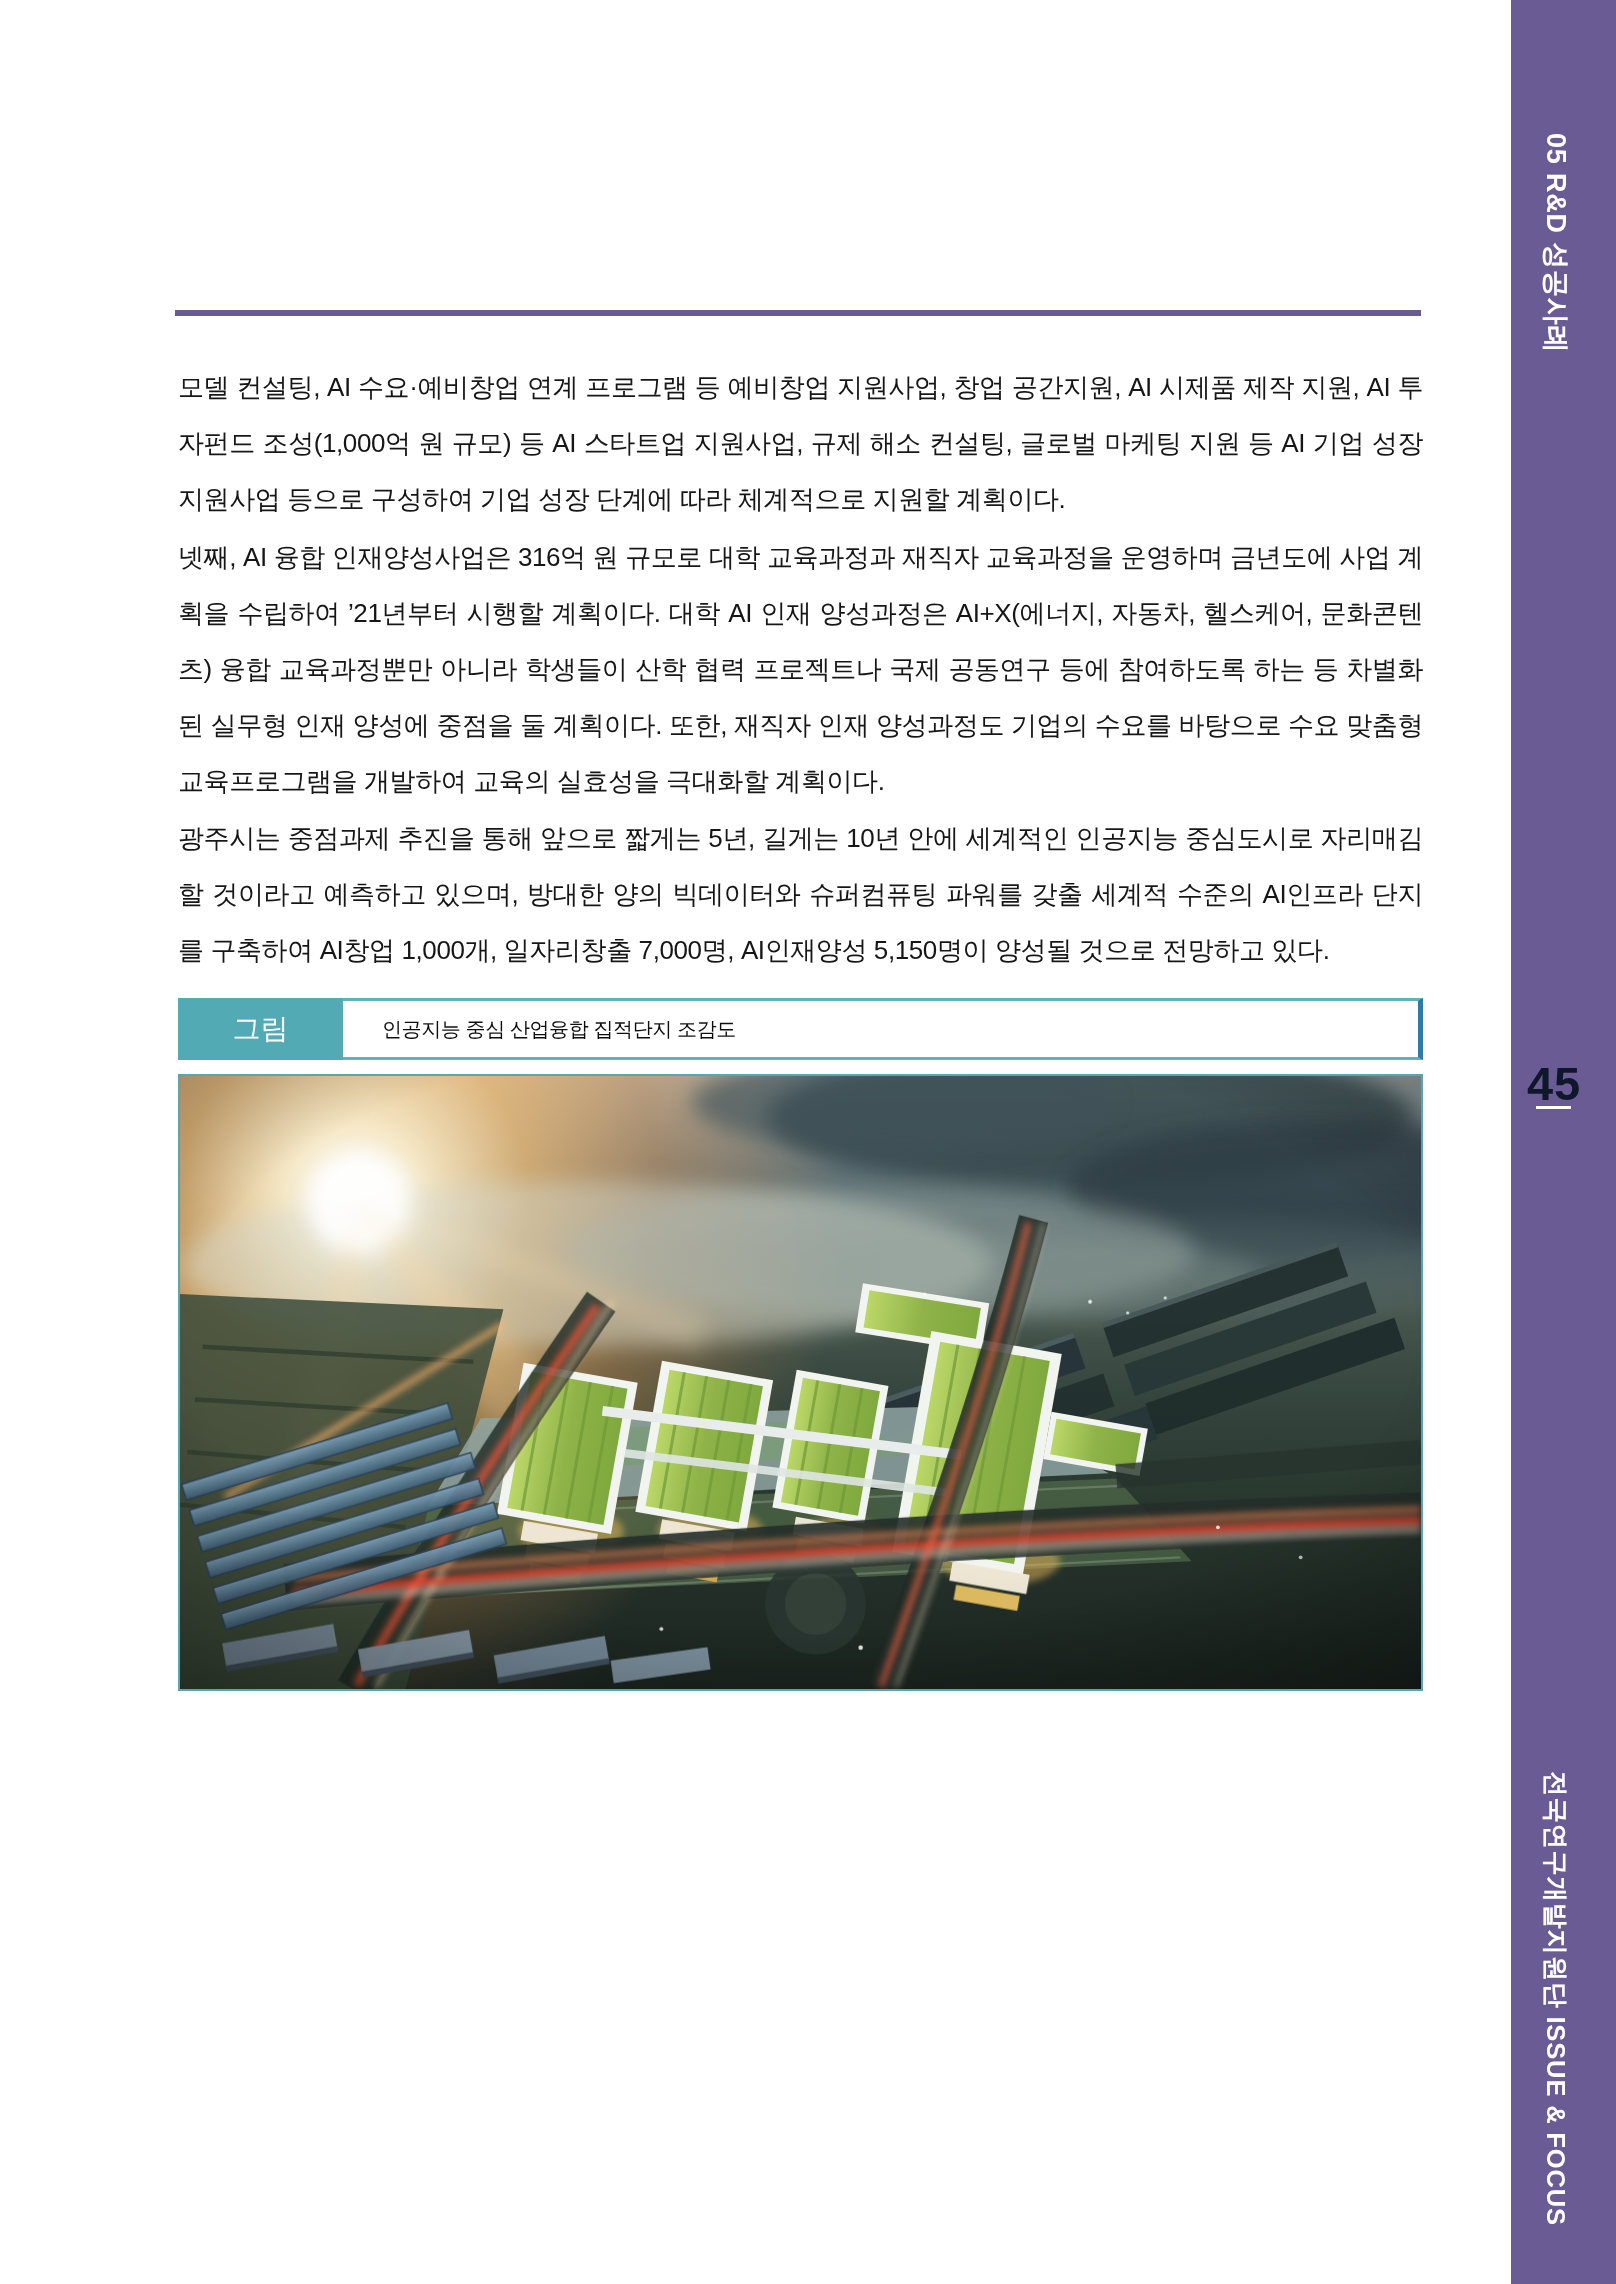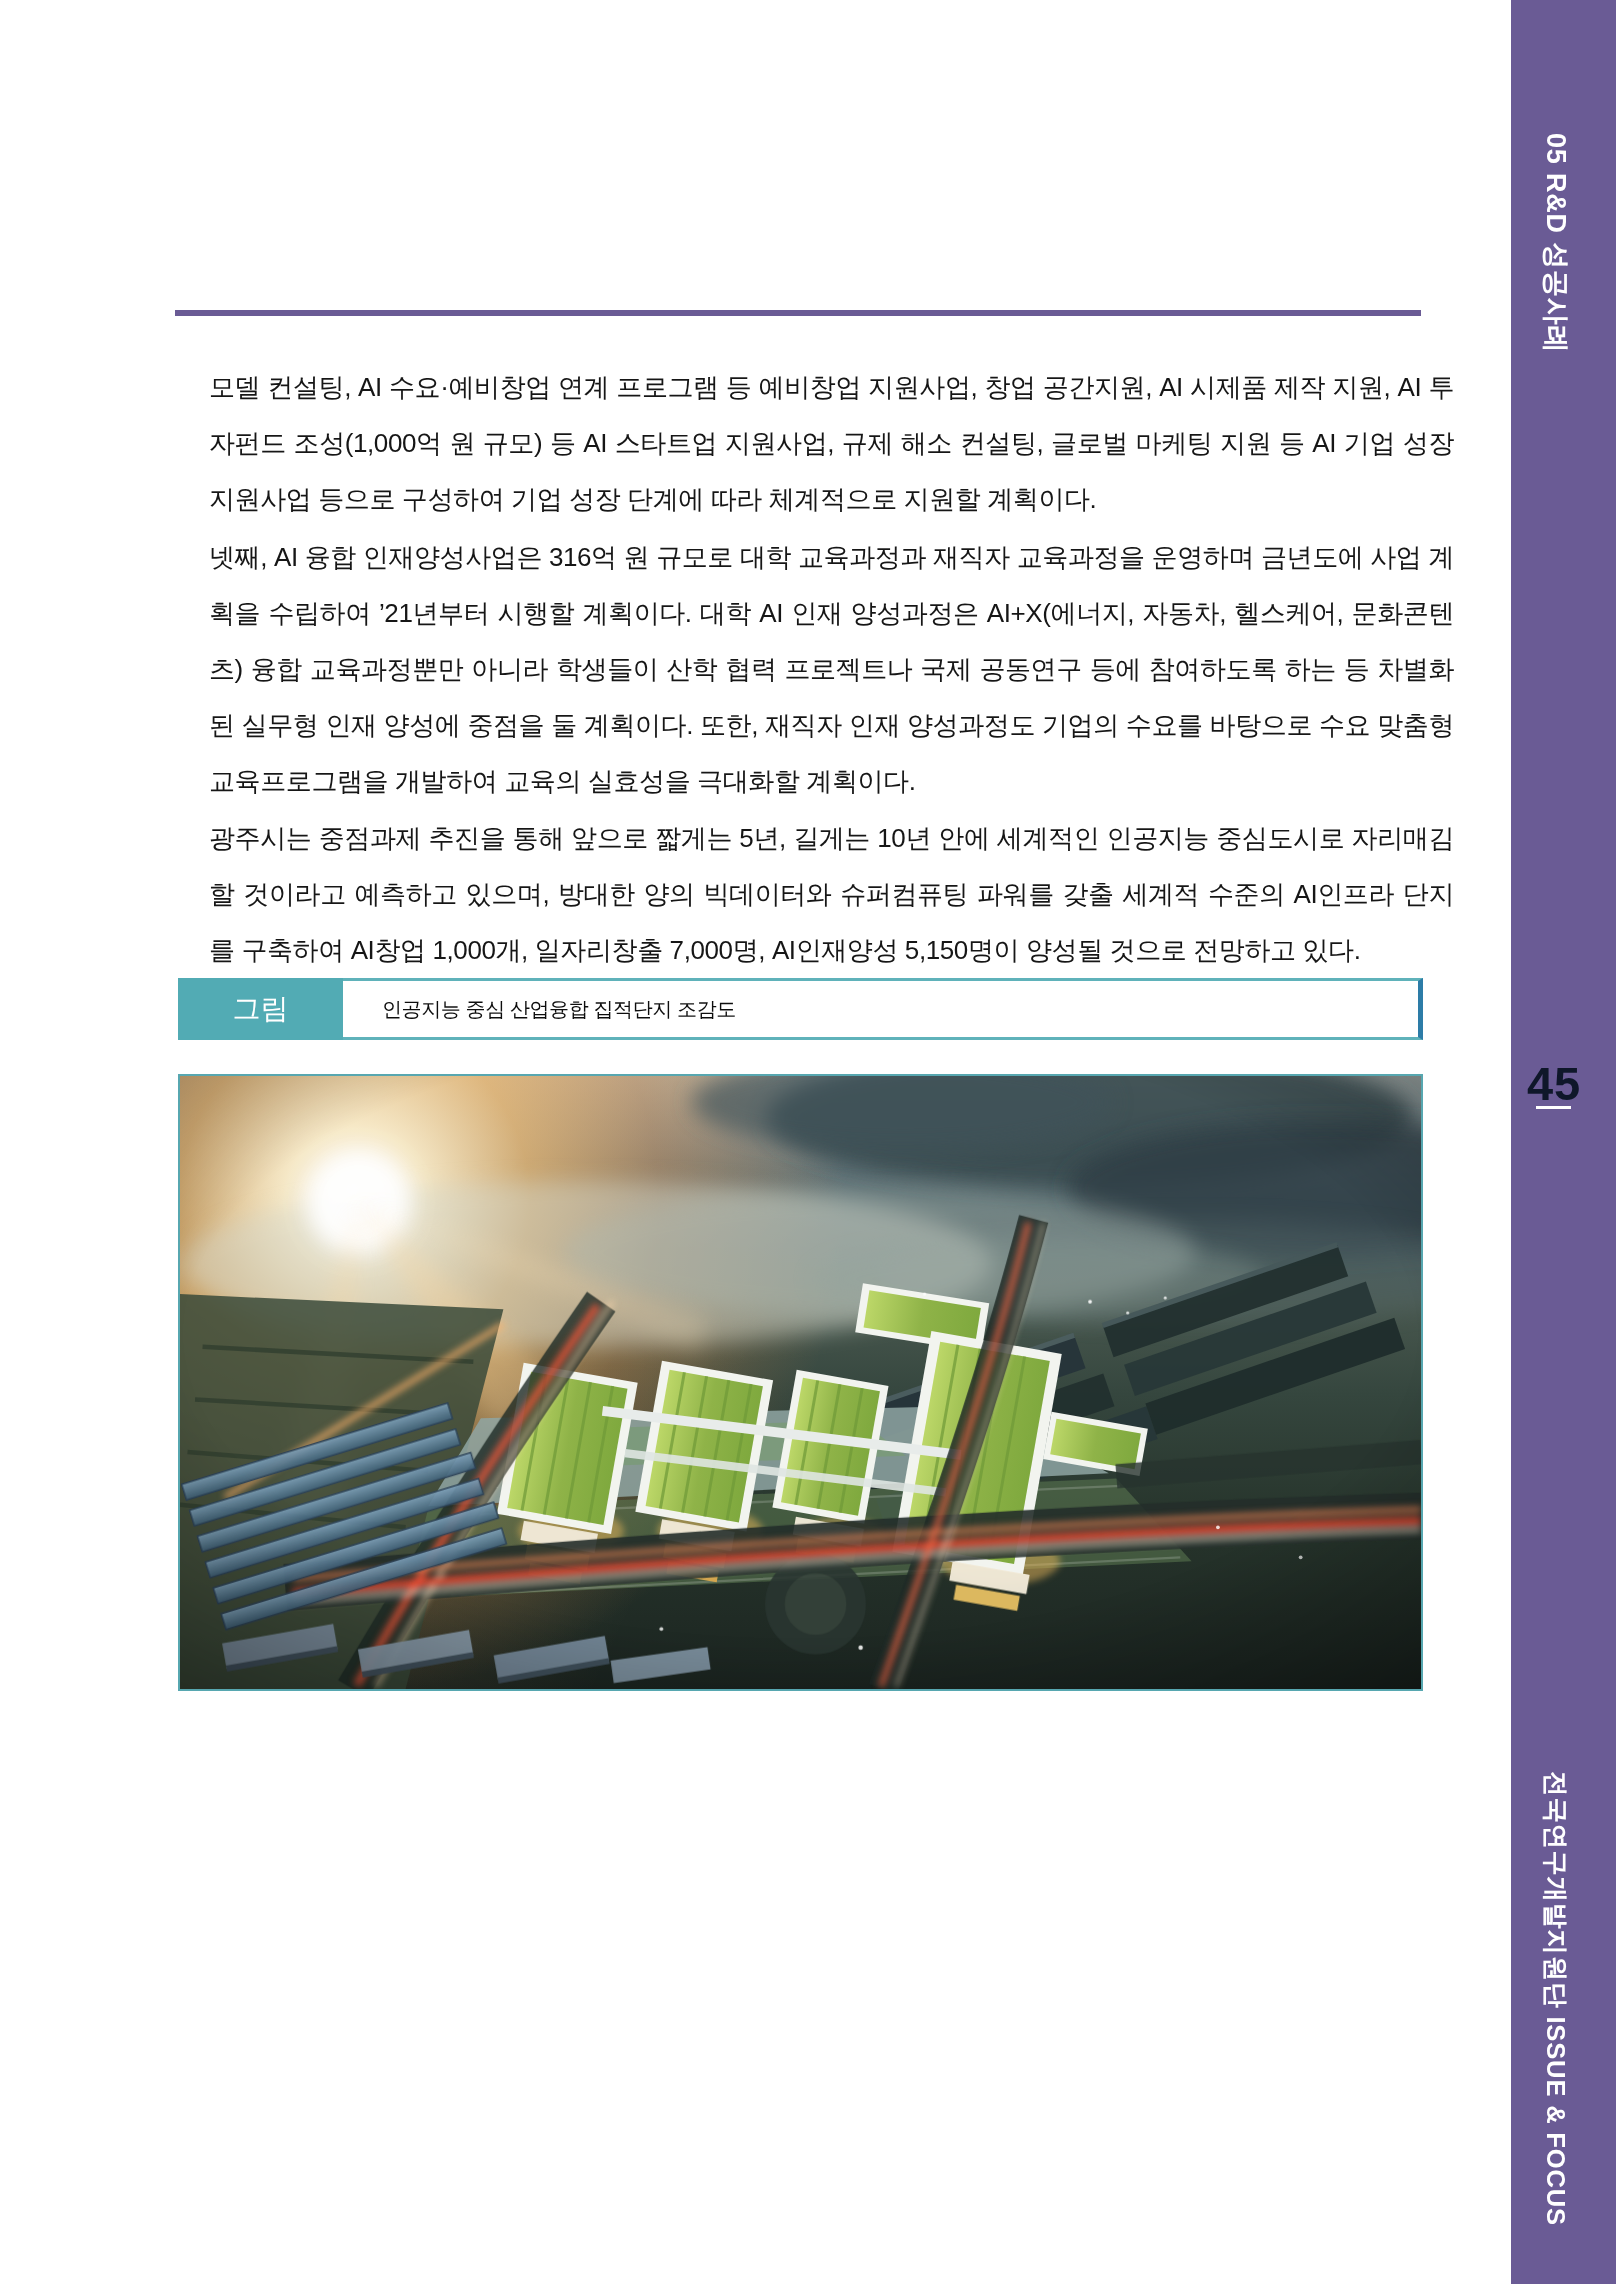--- a/index.html
+++ b/index.html
@@ -37,26 +37,26 @@
   }
   
   .top-rule{
     position:absolute; left:175px; top:310px; width:1246px; height:6px;
     background:#6a5b95;
   }
   
   .body-text{
     position:absolute; left:178px; top:359px; width:1245px;
     font-size:26px; line-height:56px; letter-spacing:-0.4px;
-    text-align:justify; color:#161616;margin-left:31px;
+    text-align:justify; color:#161616;
   }
   .body-text p{ margin:0 0 1.5px 0; }
   
   .figure-caption{
-    position:absolute; left:178px; top:978px; width:1245px; height:62px;
+    position:absolute; left:178px; top:998px; width:1245px; height:62px;
     display:flex; box-sizing:border-box;
   }
   .figure-label{
     width:165px; flex:0 0 165px; background:#52abb4; color:#ffffff;
     display:flex; align-items:center; justify-content:center;
     font-size:28px; font-weight:500;
   }
   .figure-title{
     flex:1; background:#ffffff; box-sizing:border-box;
     border-top:3px solid #5fb2ba; border-bottom:3px solid #5fb2ba;

